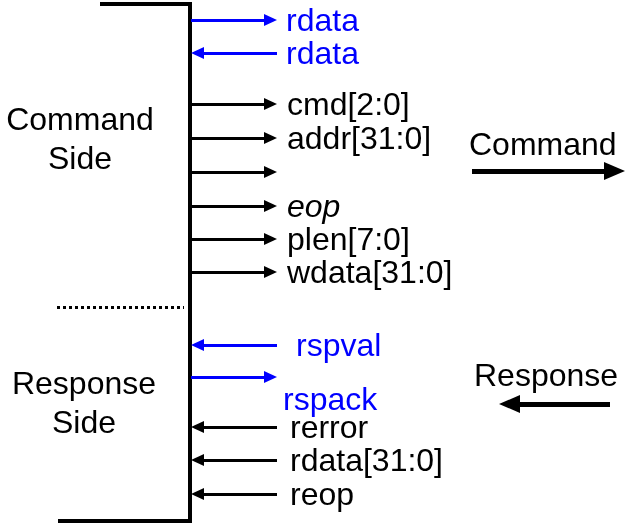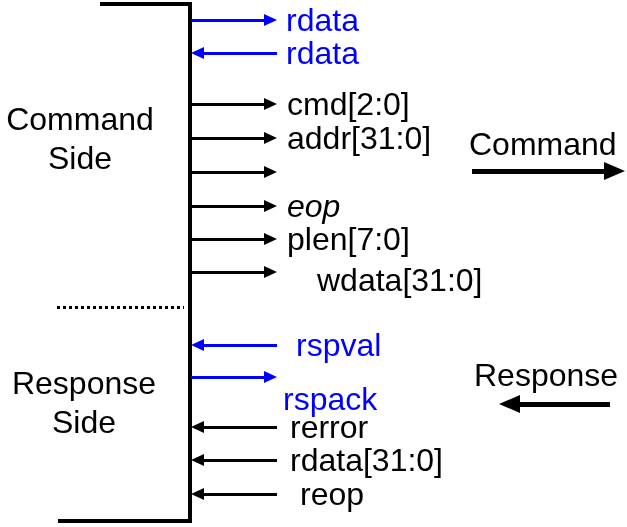--- a/index.html
+++ b/index.html
@@ -104,21 +104,21 @@
   <div class="arrow right" style="left:191px; top:239px; width:86px;">
     <i class="shaft"></i>
       <i class="head"></i>
   </div>
   <span class="siglabel" style="left:287px; top:221px;">plen[7:0]</span>
 
   <div class="arrow right" style="left:191px; top:272px; width:86px;">
     <i class="shaft"></i>
       <i class="head"></i>
   </div>
-  <span class="siglabel" style="left:287px; top:262px;margin-left:30px;">wdata[31:0]</span>
+  <span class="siglabel" style="left:287px; top:254px;">wdata[31:0]</span>
 
   <div class="arrow left blue" style="left:191px; top:345px; width:86px;">
     <i class="shaft"></i>
       <i class="head"></i>
   </div>
   <span class="siglabel blue" style="left:296px; top:327px;">rspval</span>
 
   <div class="arrow right blue" style="left:191px; top:377px; width:86px;">
     <i class="shaft"></i>
       <i class="head"></i>
@@ -134,21 +134,21 @@
   <div class="arrow left" style="left:191px; top:460px; width:86px;">
     <i class="shaft"></i>
       <i class="head"></i>
   </div>
   <span class="siglabel" style="left:290px; top:442px;">rdata[31:0]</span>
 
   <div class="arrow left" style="left:191px; top:494px; width:86px;">
     <i class="shaft"></i>
       <i class="head"></i>
   </div>
-  <span class="siglabel" style="left:300px; top:476px;">reop</span>
+  <span class="siglabel" style="left:290px; top:476px;">reop</span>
 
   <span class="flowlabel" style="left:469px; top:126px;">Command</span>
   <div class="arrow flow right" style="left:472px; top:171px; width:153px;">
     <i class="shaft"></i>
       <i class="head"></i>
   </div>
 
   <span class="flowlabel" style="left:474px; top:357px;">Response</span>
   <div class="arrow flow left" style="left:499px; top:404px; width:111px;">
     <i class="shaft"></i>

